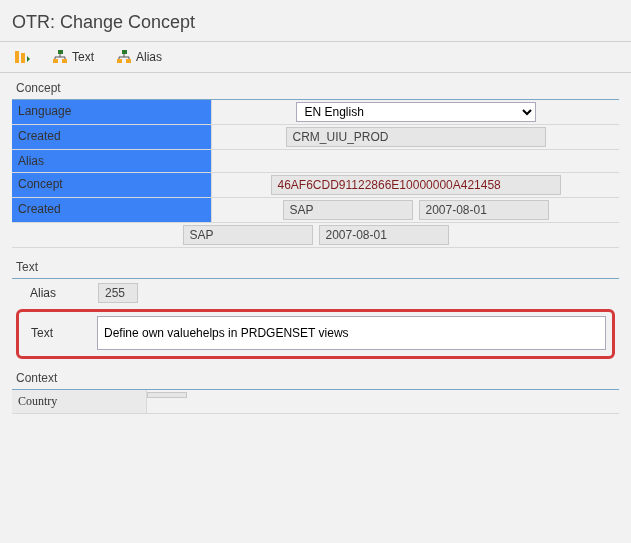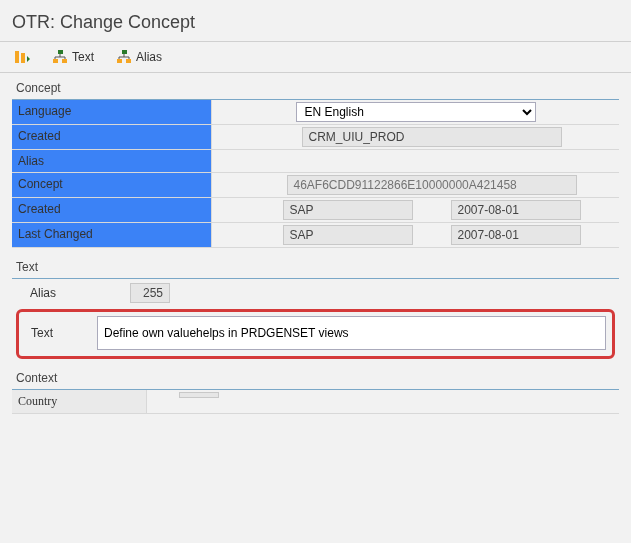--- a/index.html
+++ b/index.html
@@ -65,25 +65,24 @@
     gap: 6px;
     padding: 2px 0 2px 0;
     justify-content: center;
   }
   .readonly-box {
     background: #e6e6e6;
     border: 1px solid #c8c8c8;
     padding: 2px 6px;
     min-width: 130px;
     color: #444;
-    margin-left: 32px;
   }
   .readonly-box.wide { min-width: 260px; }
-  .readonly-box.narrow { min-width: 40px; width: 40px; text-align: right; }
-  .link-text { color: #737373; }
+  .readonly-box.narrow { min-width: 40px; width: 40px; }
+  .link-text { color: #7f1d1d; }
   select.sap-select {
     border: 1px solid #aab;
     background: #fff;
     padding: 1px 4px;
     font-size: 12px;
     min-width: 240px;
     height: 20px;
   }
   .lngth-row { display: flex; align-items: center; padding: 4px 0 6px 18px; }
   .lngth-label { width: 68px; }
@@ -185,21 +184,20 @@
 
   <div class="form-row">
     <div class="form-label">Created</div>
     <div class="form-value">
       <div class="readonly-box">SAP</div>
       <div class="readonly-box">2007-08-01</div>
     </div>
   </div>
 
   <div class="form-row">
-    <div class="form-label">Last Changed</div>
     <div class="form-value">
       <div class="readonly-box">SAP</div>
       <div class="readonly-box">2007-08-01</div>
     </div>
   </div>
 </div>
 
 <div class="section text-section">
   <div class="section-title">Text</div>
 

